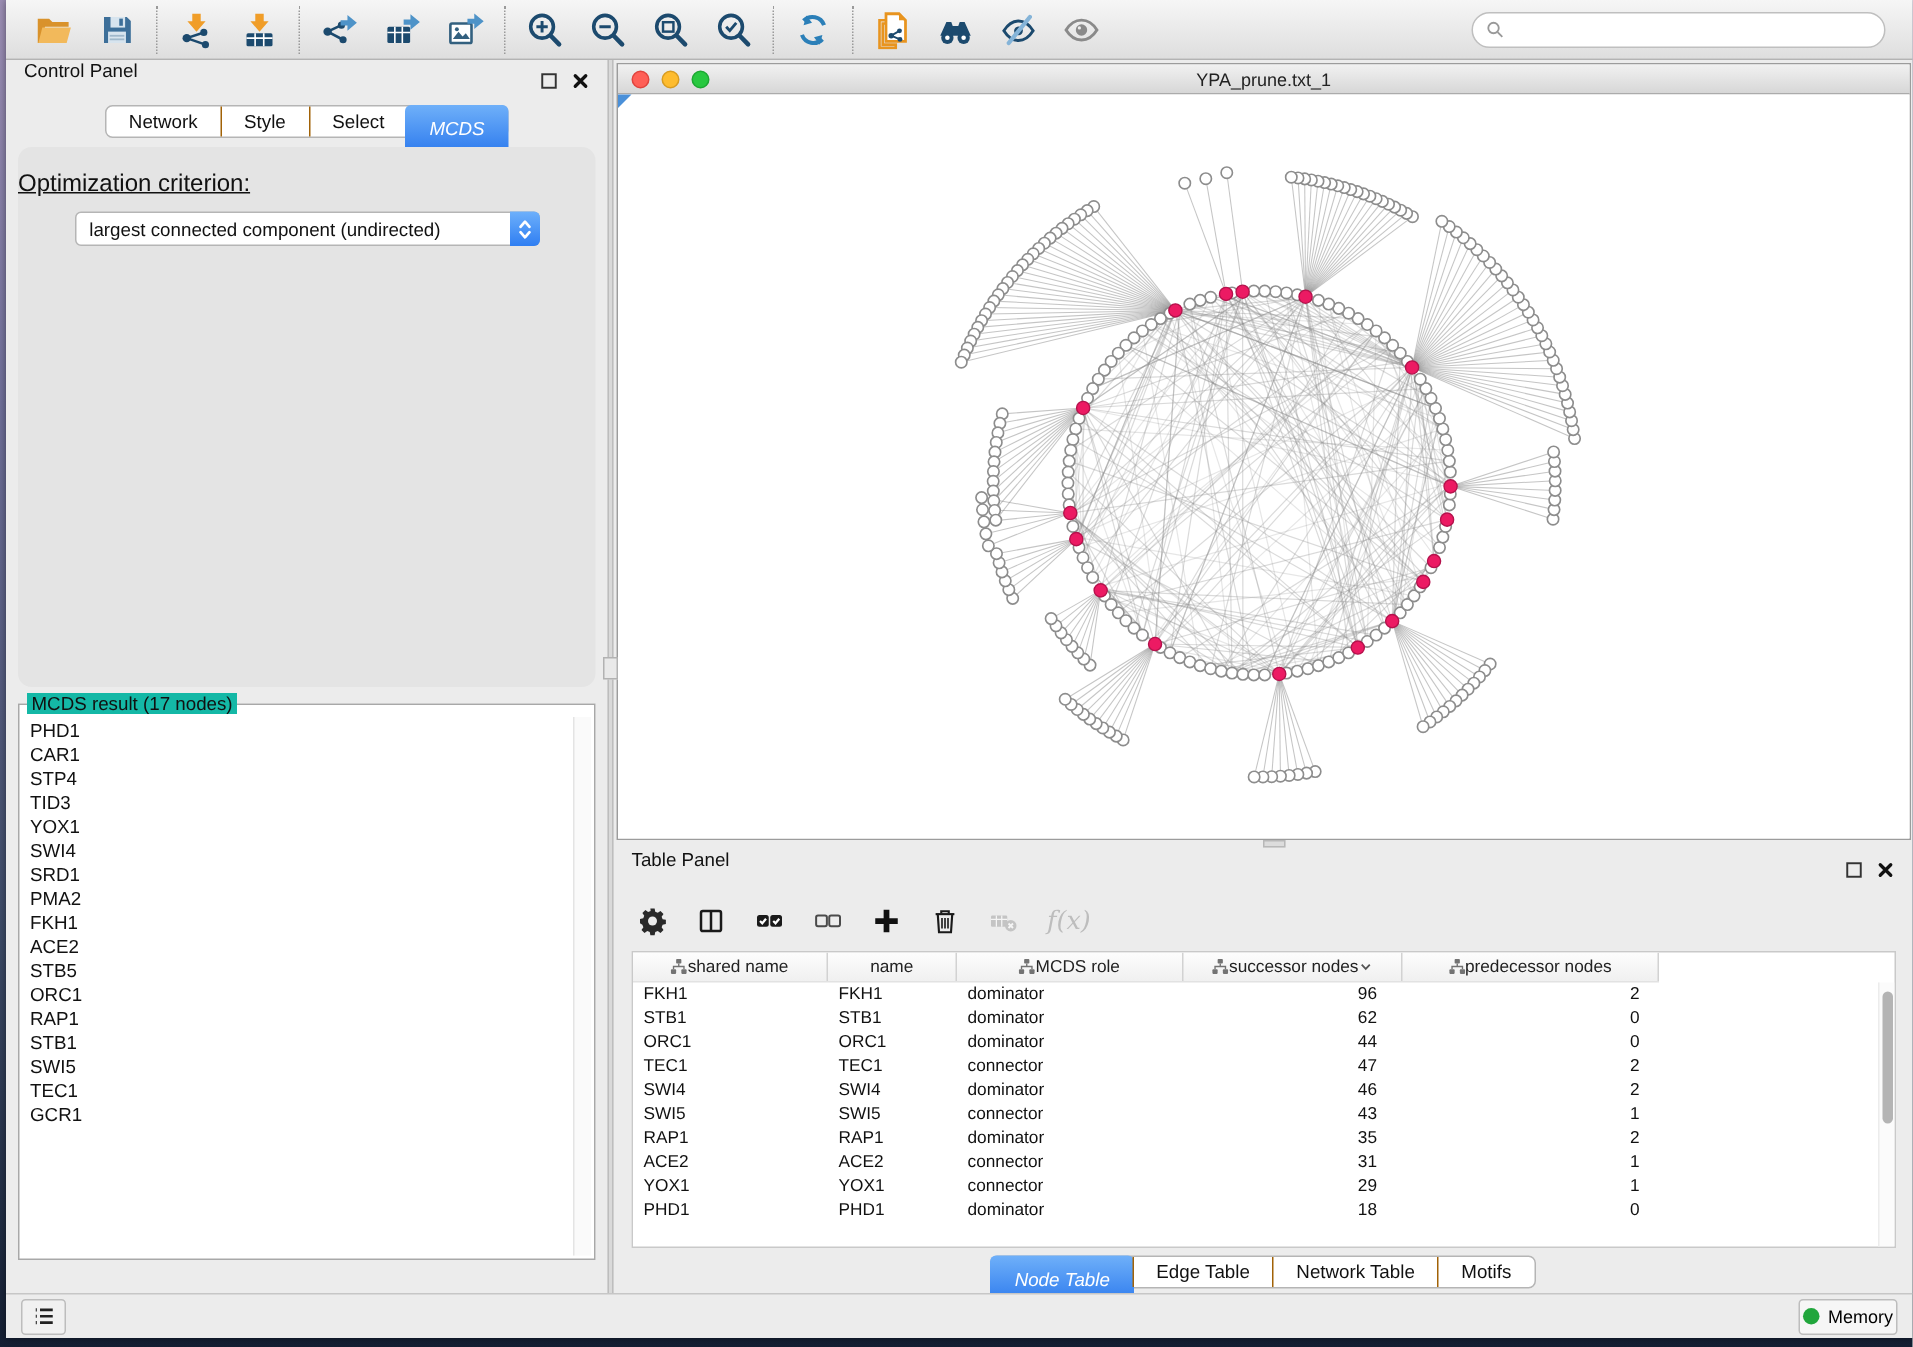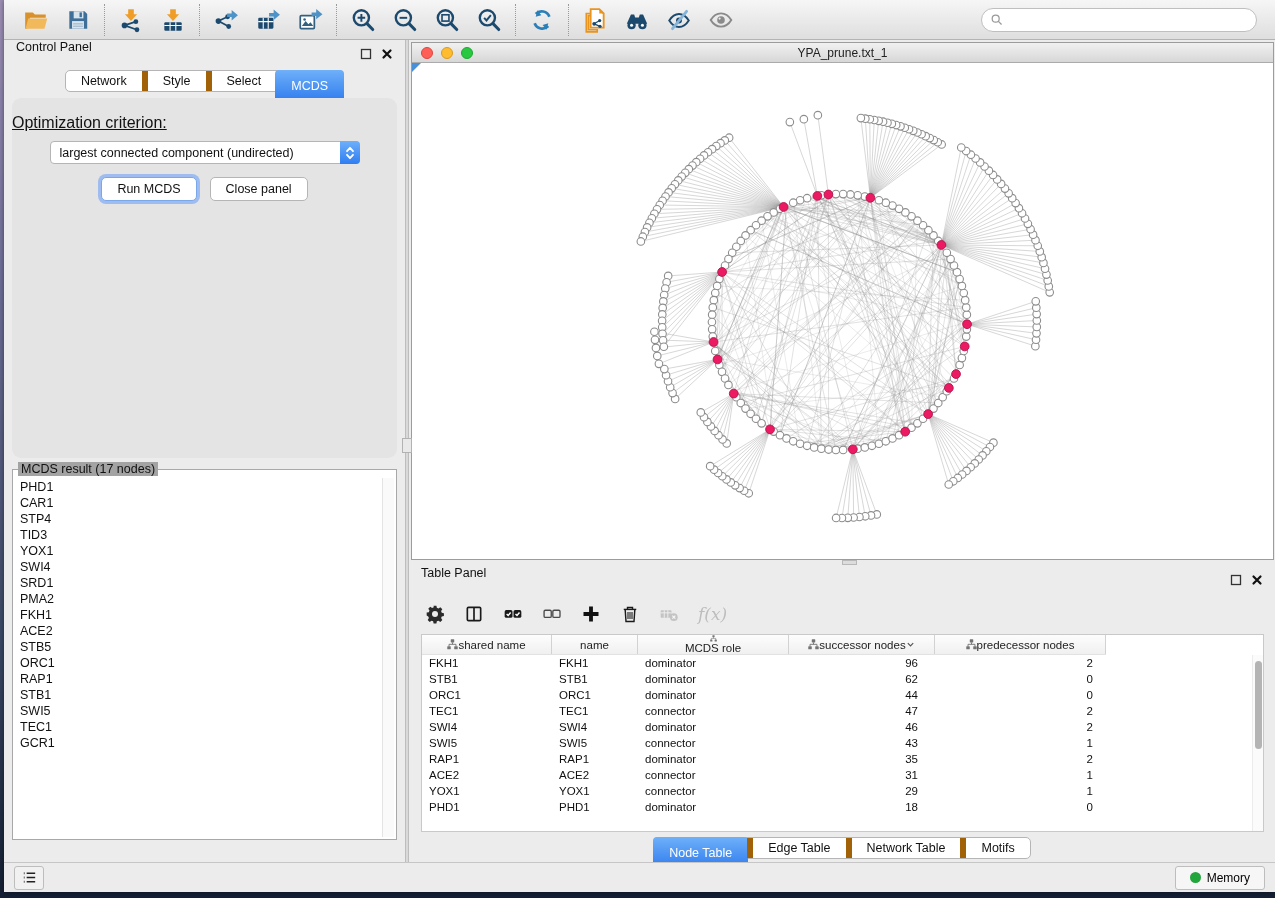--- a/index.html
+++ b/index.html
@@ -30,40 +30,40 @@
 
   
   .control-panel { width:401px; flex:0 0 401px; background:#ececec; display:flex; flex-direction:column; min-height:0; }
   .panel-header { height:28px; flex:0 0 28px; display:flex; padding:0 12px; font-size:12.5px; color:#111; }
   .panel-btns { margin-left:auto; display:flex; gap:9px; align-items:center; }
   .panel-btns .pbtn { width:12px; height:12px; background:none; border:none; cursor:pointer; padding:0; }
   .panel-btns svg { width:12px; height:12px; display:block; }
 
   .seg-tabs { display:flex; width:max-content; margin:2px auto 0; background:#fff; border:1px solid #b5b5b5;
               border-radius:5px; height:22px; font-size:12.5px; align-items:stretch; }
-  .seg-item { padding:0 15px; display:flex; align-items:center; border-left:6px solid #a16207; cursor:pointer; color:#111; }
+  .seg-item { padding:0 15px; display:flex; align-items:center; border-left:1px solid #a16207; cursor:pointer; color:#111; }
   .seg-item:first-child { border-left:none; }
   .seg-item.active { background:linear-gradient(#6fb0f9,#2e7bee); color:#fff; border-radius:4px; margin:-1px;
-                     border-left:none; padding:16px 16px; }
+                     border-left:none; padding:16px 16px;font-style:italic; }
 
   .mcds-panel { margin:6px 8px 0; background:#e4e4e4; border-radius:9px; height:360px; flex:0 0 360px; padding-top:16px; }
   .opt-label { text-align:left; font-size:16px;text-decoration:underline; }
   .select { margin:9px auto 0; width:310px; height:23px; background:#fff; border:1px solid #b5b5b5; border-radius:4px;
             display:flex; align-items:center; font-size:12.5px; padding-left:9px; position:relative; cursor:pointer; }
   .select .stepper { position:absolute; right:-1px; top:-1px; width:20px; height:23px;
                      background:linear-gradient(#6db0fb,#2f7ef2); border-radius:0 4px 4px 0;
                      display:flex; align-items:center; justify-content:center; }
   .select .stepper svg { width:10px; height:16px; }
   .btn-row { display:flex; justify-content:center; gap:13px; margin-top:13px; }
   .btn { height:24px; padding:0 15px; background:#fff; border:1px solid #b5b5b5; border-radius:5px;
          font-size:12.5px; font-family:inherit; cursor:pointer; color:#111; }
   .btn.focusring { box-shadow:0 0 0 3px rgba(100,155,250,.55); border-color:#79a7e9; }
 
   .result-box { margin:4px 8px 22px; flex:1; min-height:0; border:1px solid #a8a8a8; background:#fff; position:relative; }
-  .result-box legend { font-size:12.5px; margin-left:5px; padding:0 3px; background:#a3a3a3; }
+  .result-box legend { font-size:12.5px; margin-left:5px; padding:0 3px; background:#14b8a6; }
   .result-list { position:absolute; top:2px; left:2px; right:15px; bottom:2px; overflow:hidden;
                  font-size:12.5px; line-height:16px; padding:1px 0 0 5px; cursor:default; }
   .result-scroll { position:absolute; top:2px; bottom:2px; right:2px; width:12px; background:#fafafa; border-left:1px solid #e4e4e4; }
 
   .v-divider { width:4px; flex:0 0 4px; background:#d9d9d9; border-left:1px solid #bdbdbd; border-right:1px solid #bdbdbd;
                position:relative; cursor:col-resize; }
   .v-handle { position:absolute; top:398px; left:-4px; width:10px; height:15px; background:#e9e9e9; border:1px solid #b2b2b2; }
 
   
   .right-col { flex:1; display:flex; flex-direction:column; background:#ececec; min-width:0; }
@@ -92,38 +92,38 @@
   .tp-icon svg { width:20px; height:20px; display:block; }
   .tp-icon.disabled { opacity:.5; cursor:default; }
   .fx { font-family:"DejaVu Serif","Liberation Serif",serif; font-style:italic; font-size:17px; color:#8f8f8f; }
 
   .tp-table { flex:1; min-height:0; background:#fff; border:1px solid #c9c9c9; margin:0 11px 0 12px; position:relative; overflow:hidden; }
   .tp-thead { display:flex; height:20px; font-size:11.5px; color:#222;
               background:linear-gradient(#fdfdfd,#f0f0f0); width:684px; border-bottom:1px solid #e2e2e2; }
   .th { display:flex; align-items:center; justify-content:center; gap:0; border-right:1px solid #d2d2d2; cursor:pointer; }
   .th svg.tree { width:11px; height:11px; }
   .th svg.chev { width:9px; height:9px; }
-  .c0{width:130px;} .c1{width:86px;} .c2{width:151px;flex-direction:column;} .c3{width:146px;} .c4{width:171px;}
+  .c0{width:130px;} .c1{width:86px;} .c2{width:151px;} .c3{width:146px;} .c4{width:171px;}
   .tr { display:flex; height:16px; align-items:center; font-size:11.5px; cursor:default; }
   .td { overflow:hidden; white-space:nowrap; }
   .td.c0,.td.c1,.td.c2 { padding-left:7px; text-align:left; }
   .td.c3 { text-align:right; padding-right:17px; }
   .td.c4 { text-align:right; padding-right:13px; }
   .tp-scrollbar { position:absolute; right:0; top:20px; bottom:0; width:11px; background:#fbfbfb; border-left:1px solid #ececec; }
   .tp-thumb { position:absolute; top:6px; left:2px; width:7px; height:88px; background:#b4b4b4; border-radius:4px; }
 
   .tp-tabs { height:30px; flex:0 0 30px; display:flex; align-items:center; justify-content:center; }
 
   
   .status-bar { height:30px; flex:0 0 30px; background:#ececec; border-top:1px solid #c6c6c6;
                 display:flex; align-items:center; padding:0 10px; }
   .sb-left { width:30px; height:24px; background:#f1f1f1; border:1px solid #bdbdbd; border-radius:3px;
              display:flex; align-items:center; justify-content:center; cursor:pointer; }
   .sb-left svg { width:17px; height:17px; }
-  .sb-memory { margin-left:auto; height:24px; padding:0 14px; background:#f6f6f6; border:1px solid #bdbdbd;
+  .sb-memory { margin-left:auto; height:24px; padding:0 2px; background:#f6f6f6; border:1px solid #bdbdbd;
                border-radius:3px; display:flex; align-items:center; gap:6px; font-size:12px; font-family:inherit; cursor:pointer; }
   .sb-memory .dot { width:11px; height:11px; border-radius:50%; }
 </style>
 </head>
 <body>
 
 <div class="app">
 
   <div class="toolbar">
     <div id="tb-groups" style="display:flex;align-items:center;">
@@ -308,24 +308,20 @@
         </div>
       <div class="mcds-panel">
         <div class="opt-label">Optimization criterion:</div>
         <div class="select">
           <span>largest connected component (undirected)</span>
           <span class="stepper">
               <svg viewBox="0 0 10 16" fill="none" stroke="#fff" stroke-width="1.8" stroke-linecap="round" stroke-linejoin="round">
                 <path d="M2 6.2l3-3.4 3 3.4M2 9.8l3 3.4 3-3.4"></path>
               </svg>
             </span>
-        </div>
-        <div class="btn-row">
-          <button class="btn focusring">Run MCDS</button>
-          <button class="btn">Close panel</button>
         </div>
       </div>
       <fieldset class="result-box">
         <legend>MCDS result (17 nodes)</legend>
         <div class="result-list" id="result-list">
             <div>PHD1</div>
             <div>CAR1</div>
             <div>STP4</div>
             <div>TID3</div>
             <div>YOX1</div>

